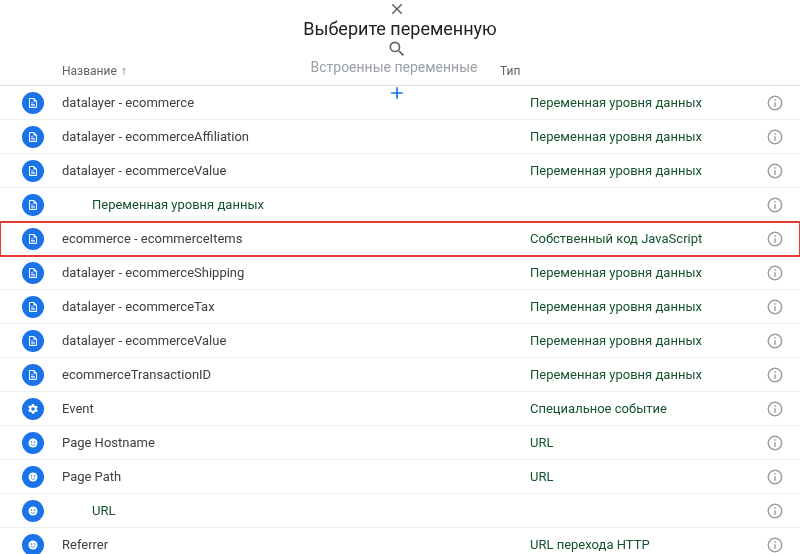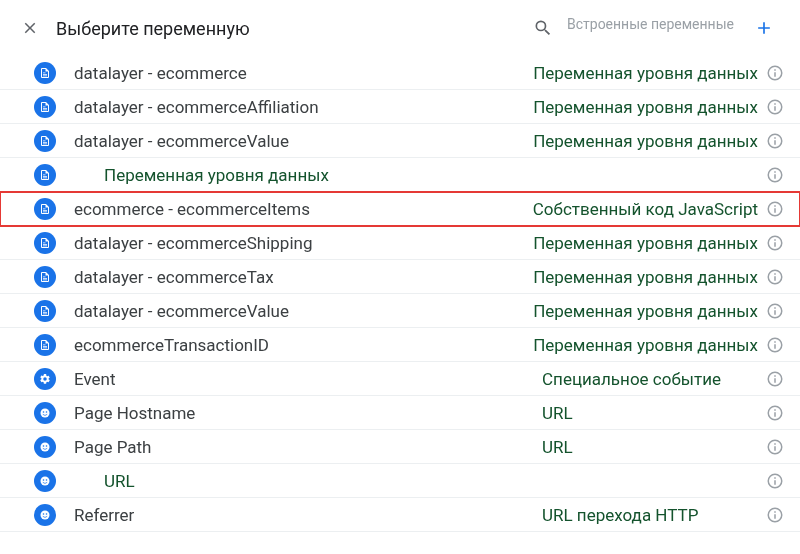--- a/index.html
+++ b/index.html
@@ -1,32 +1,32 @@
 <!DOCTYPE html>
 <html><head>
 <meta charset="utf-8">
 <style>
   * { box-sizing: border-box; }
   html, body { margin: 0; padding: 0; font-family: Roboto, Arial, sans-serif; background: #fff; color: #202124; }
   .root { width: 800px; height: 554px; overflow: hidden; position: relative; }
 
-  .header { display: flex; align-items: center; height: 56px; padding: 0 16px 0 10px; }
+  .header { display: flex; align-items: center; height: 56px; padding: 0 16px 0 10px; flex-direction: column; }
   .close-btn { width: 40px; height: 40px; display: flex; align-items: center; justify-content: center; color: #5f6368; border-radius: 50%; cursor: pointer; }
   .title { font-size: 18px; color: #202124; margin-left: 6px; flex: 0 0 auto; }
   .flex-spacer { flex: 1; }
   .search-btn { width: 40px; height: 40px; display: flex; align-items: center; justify-content: center; color: #5f6368; cursor: pointer; }
   .hint { color: #9aa0a6; font-size: 14px; margin: 0 10px 8px 4px; }
   .plus-btn { width: 40px; height: 40px; display: flex; align-items: center; justify-content: center; color: #1a73e8; cursor: pointer; }
 
   .table-head { display: flex; align-items: center; height: 30px; padding: 0 16px 0 62px; color: #5f6368; font-size: 12px; border-bottom: 1px solid #e0e0e0; }
   .col-name-head { width: 438px; display: flex; align-items: center; gap: 4px; cursor: pointer; }
   .col-type-head { flex: 1; }
 
   .rows { }
-  .row { display: flex; align-items: center; height: 34px; padding: 0 16px 0 34px; border-bottom: 1px solid #eceff1; font-size: 17px; color: #3c4043; cursor: pointer; position: relative; }
+  .row { display: flex; align-items: center; height: 34px; padding: 0 16px 0 22px; border-bottom: 1px solid #eceff1; font-size: 13px; color: #3c4043; cursor: pointer; position: relative; }
   .row.highlight { outline: 2px solid #e53935; outline-offset: -1px; z-index: 1; }
   .row-icon { width: 22px; height: 22px; border-radius: 50%; display: flex; align-items: center; justify-content: center; flex-shrink: 0; }
   .row-icon svg { width: 12px; height: 12px; fill: #fff; }
   .row-icon.doc { background: #1a73e8; }
   .row-icon.gear { background: #1a73e8; }
   .row-icon.url { background: #1a73e8; }
   .row-name { margin-left: 18px; width: 420px; white-space: nowrap; overflow: hidden; text-overflow: ellipsis; }
   .row-type { flex: 1; color: #14532d; white-space: nowrap; margin-left: 48px; }
   .info-icon { width: 18px; height: 18px; color: #9aa0a6; display: flex; align-items: center; justify-content: center; margin-left: 8px; }
 
@@ -50,20 +50,29 @@
         </svg>
   </div>
   <div class="hint">Встроенные переменные</div>
   <div class="plus-btn">
     <svg width="20" height="20" viewBox="0 0 24 24">
           <path fill="currentColor" d="M19 13h-6v6h-2v-6H5v-2h6V5h2v6h6v2z"></path>
         </svg>
   </div>
 </div>
 
+<div class="table-head">
+  <div class="col-name-head">
+    <span>Название</span>
+    <span class="sort-arrow">↑</span>
+  </div>
+  <div class="col-type-head">
+    <span>Тип</span>
+  </div>
+</div>
 
 <div class="rows" id="rows">
       <div class="row">
         <div class="row-icon doc">
   <svg viewBox="0 0 24 24">
             <path d="M14 2H6a2 2 0 0 0-2 2v16a2 2 0 0 0 2 2h12a2 2 0 0 0 2-2V8l-6-6zM6 4h7v5h5v11H6V4zm2 10h8v1.5H8V14zm0 3h8v1.5H8V17zm0-6h5v1.5H8V11z"></path>
           </svg>
 </div>
         <div class="row-name">datalayer - ecommerce</div>
         <div class="row-type">Переменная уровня данных</div>

